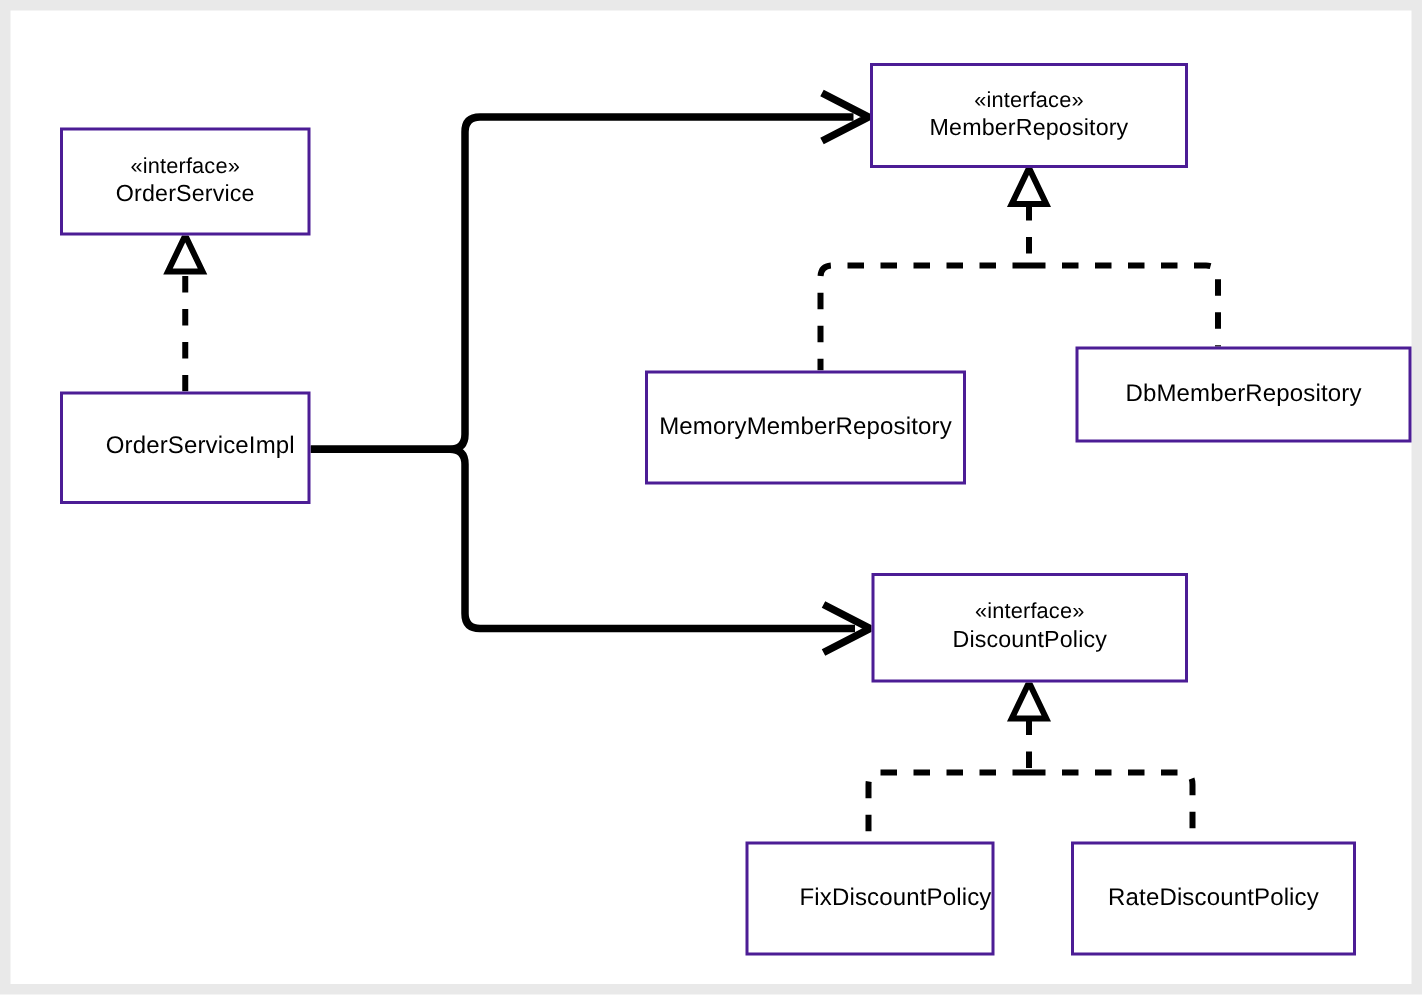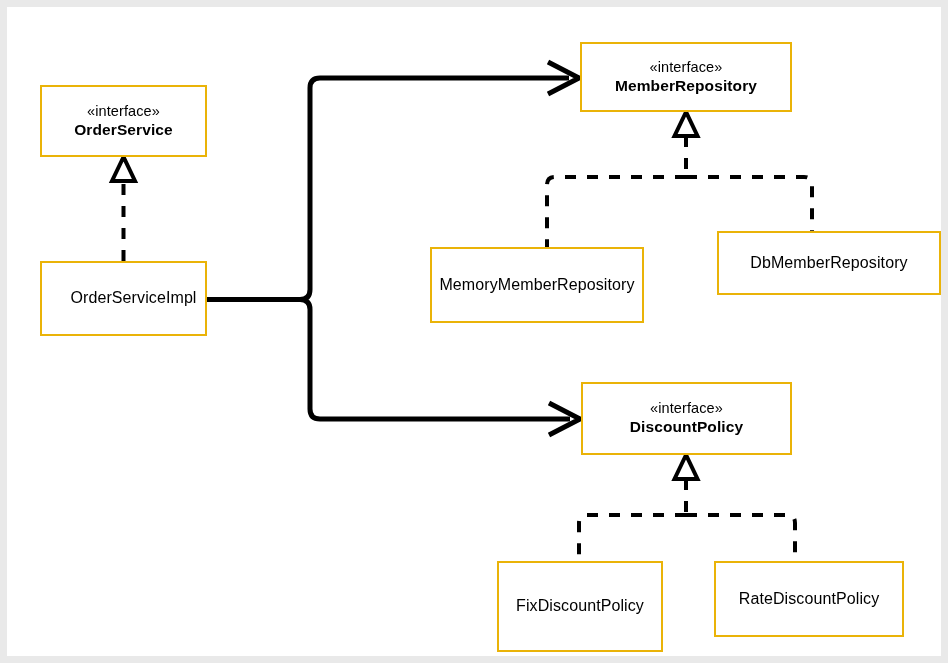--- a/index.html
+++ b/index.html
@@ -28,54 +28,54 @@
     position: absolute;
     left: 0;
     top: 0;
     width: 948px;
     height: 663px;
   }
   .node {
     position: absolute;
     box-sizing: border-box;
     background: #ffffff;
-    border: 2px solid #eab308;
+    border: 2px solid #4c1d95;
     display: flex;
     flex-direction: column;
     align-items: center;
     justify-content: center;
     text-align: center;
     color: #000000;
     z-index: 5;
   }
   .stereotype {
     font-size: 14.5px;
     font-weight: 400;
     line-height: 1.25;
     letter-spacing: 0.1px;
   }
   .nodename {
     font-size: 15.5px;
-    font-weight: 700;
+    font-weight: 400;
     line-height: 1.3;
     letter-spacing: 0.1px;
   }
   .nodename.plain {
     font-weight: 400;
     font-size: 16px;
   }
 
   
   #node-orderservice      { left: 33px;  top: 78px;  width: 167px; height: 72px; }
   #node-orderserviceimpl  { left: 33px;  top: 254px; width: 167px; height: 75px; padding-left: 20px; }
   #node-memberrepository  { left: 573px; top: 35px;  width: 212px; height: 70px; }
   #node-memorymemberrepo  { left: 423px; top: 240px; width: 214px; height: 76px; }
   #node-dbmemberrepo      { left: 694px; top: 224px; width: 224px; height: 64px; margin-left: 16px; }
   #node-discountpolicy    { left: 574px; top: 375px; width: 211px; height: 73px; }
-  #node-fixdiscountpolicy { left: 490px; top: 554px; width: 166px; height: 91px; }
+  #node-fixdiscountpolicy { left: 490px; top: 554px; width: 166px; height: 76px; align-items: flex-end; }
   #node-ratediscountpolicy{ left: 707px; top: 554px; width: 190px; height: 76px; }
 </style>
 </head>
 <body>
 
 <div id="diagram-frame">
 
   <svg id="canvas" viewBox="0 0 948 663" xmlns="http://www.w3.org/2000/svg">
 
     <g>

